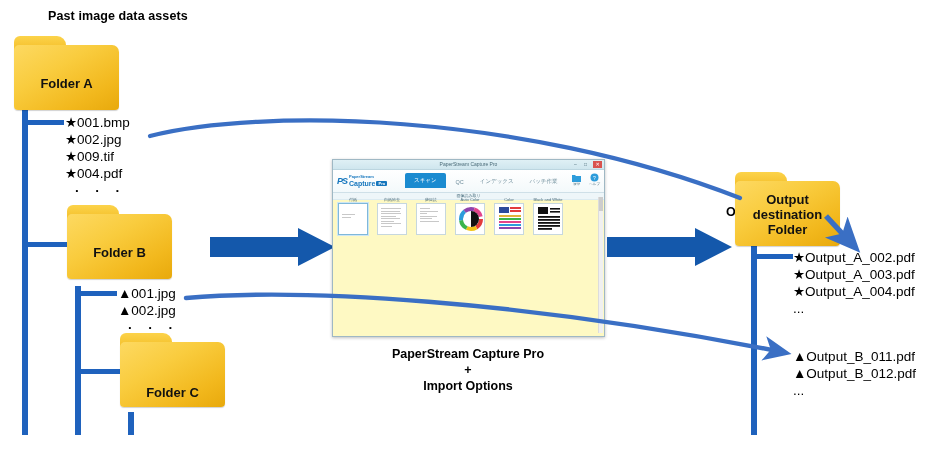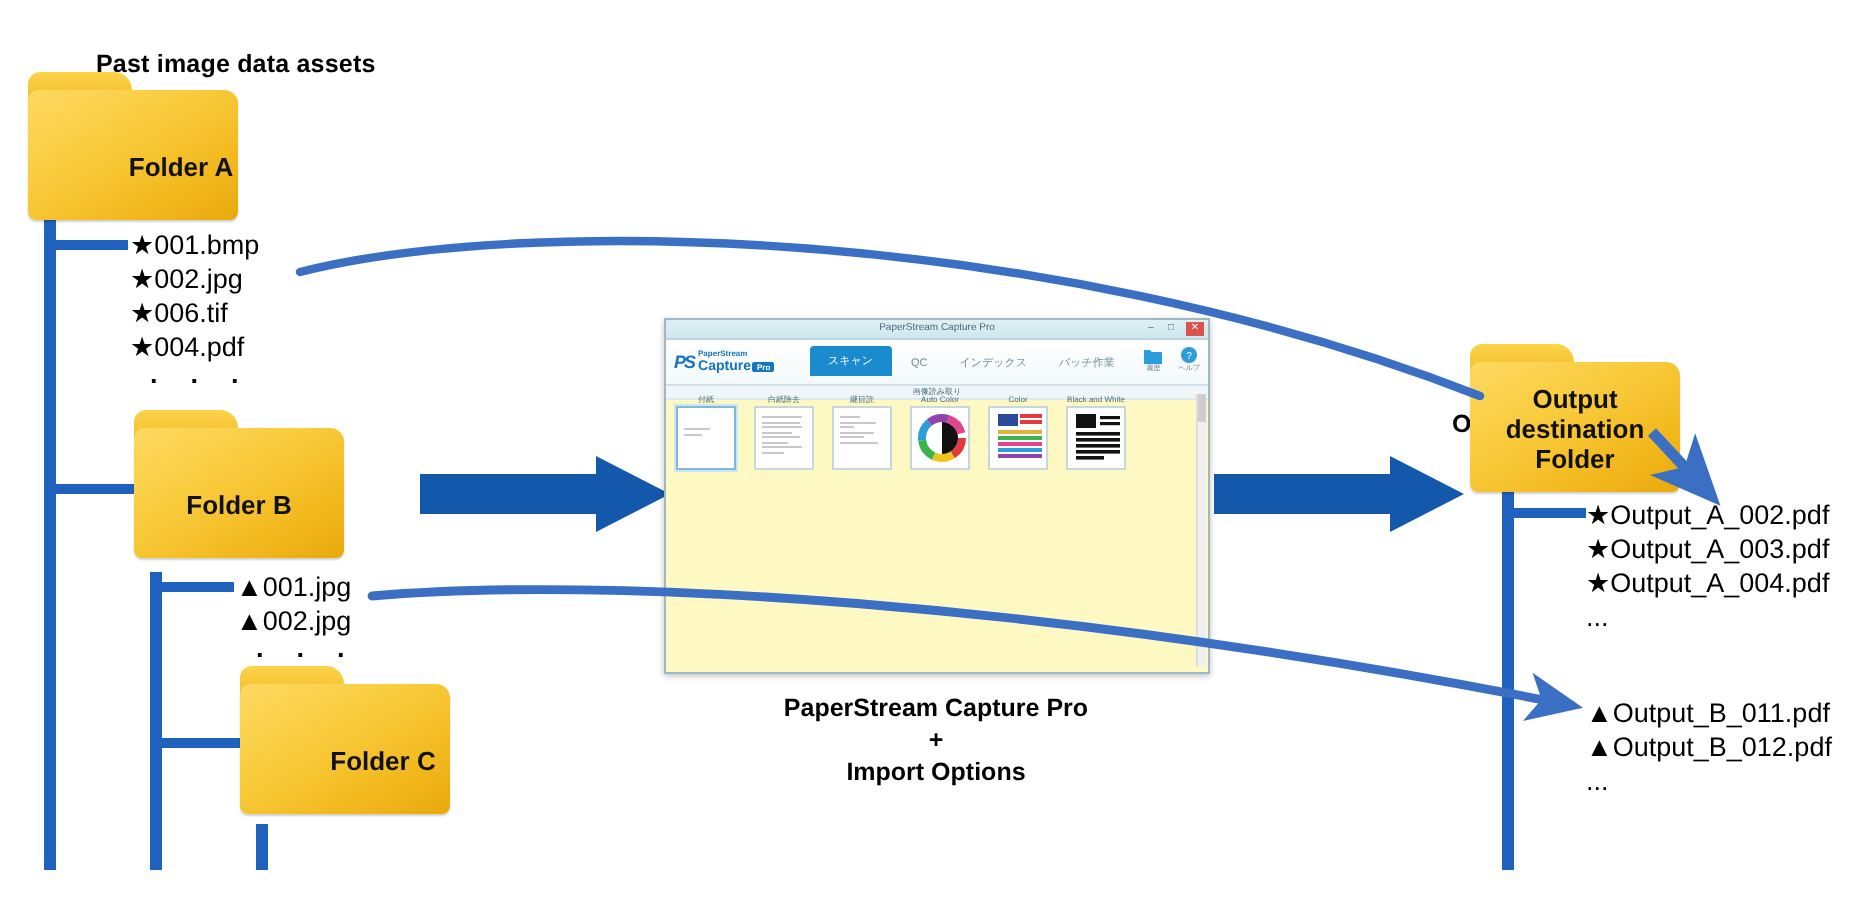--- a/index.html
+++ b/index.html
@@ -70,52 +70,52 @@
   <div class="ln" style="left:22px;top:108px;width:6px;height:327px;"></div>
   <div class="ln" style="left:22px;top:120px;width:42px;height:5px;"></div>
   <div class="ln" style="left:22px;top:242px;width:55px;height:5px;"></div>
 
   <div class="ln" style="left:75px;top:286px;width:6px;height:149px;"></div>
   <div class="ln" style="left:75px;top:291px;width:42px;height:5px;"></div>
   <div class="ln" style="left:75px;top:369px;width:55px;height:5px;"></div>
 
   <div class="ln" style="left:128px;top:412px;width:6px;height:23px;"></div>
 
-  <div class="hdr" style="left:8px;top:25px;padding-left:40px;">Past image data assets</div>
-
-  <div class="folder" style="left:14px;top:36px;width:105px;height:74px;padding-left:48px;">
+  <div class="hdr" style="left:8px;top:9px;padding-left:40px;">Past image data assets</div>
+
+  <div class="folder" style="left:14px;top:36px;width:105px;height:74px;">
     <div class="tab" style="width:52px;top:0;"></div>
     <div class="body" style="top:9px;width:105px;height:65px;"></div>
     <div class="lbl" style="top:40px;">Folder A</div>
   </div>
 
   <div class="filelist" style="left:65px;top:114px;">
     <div>★001.bmp</div>
     <div>★002.jpg</div>
-    <div>★006.tif</div>
+    <div>★009.tif</div>
     <div>★004.pdf</div>
     <div class="dots">· · ·</div>
   </div>
 
   <div class="folder" style="left:67px;top:205px;width:105px;height:74px;">
     <div class="tab" style="width:52px;top:0;"></div>
     <div class="body" style="top:9px;width:105px;height:65px;"></div>
     <div class="lbl" style="top:40px;">Folder B</div>
   </div>
 
   <div class="filelist" style="left:118px;top:285px;">
     <div>▲001.jpg</div>
     <div>▲002.jpg</div>
     <div class="dots">· · ·</div>
   </div>
 
   <div class="folder" style="left:120px;top:333px;width:105px;height:74px;">
     <div class="tab" style="width:52px;top:0;"></div>
     <div class="body" style="top:9px;width:105px;height:65px;"></div>
-    <div class="lbl" style="top:40px;padding-left:19px;">Folder C</div>
+    <div class="lbl" style="top:52px;">Folder C</div>
   </div>
 
   <svg class="blockarrow" style="left:210px;top:228px;" width="125" height="38" viewBox="0 0 125 38">
     <polygon points="0,9 88,9 88,0 125,19 88,38 88,29 0,29" fill="#1458ab"></polygon>
   </svg>
 
   <div class="appwin" style="left:332px;top:159px;width:271px;height:176px;">
     <div class="titlebar">
       <span class="tt">PaperStream Capture Pro</span>
       <span class="wbtn" style="right:24px;">–</span>

